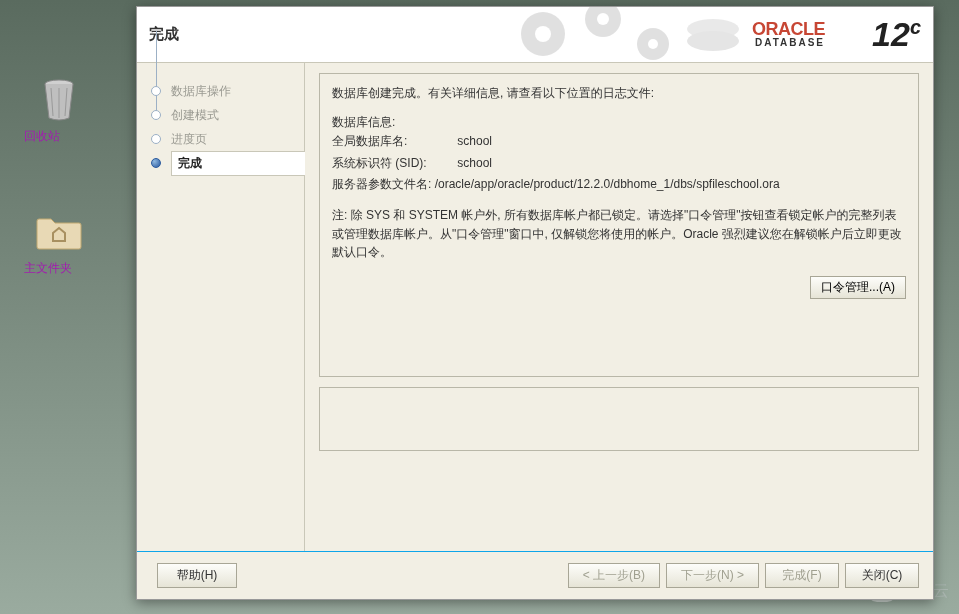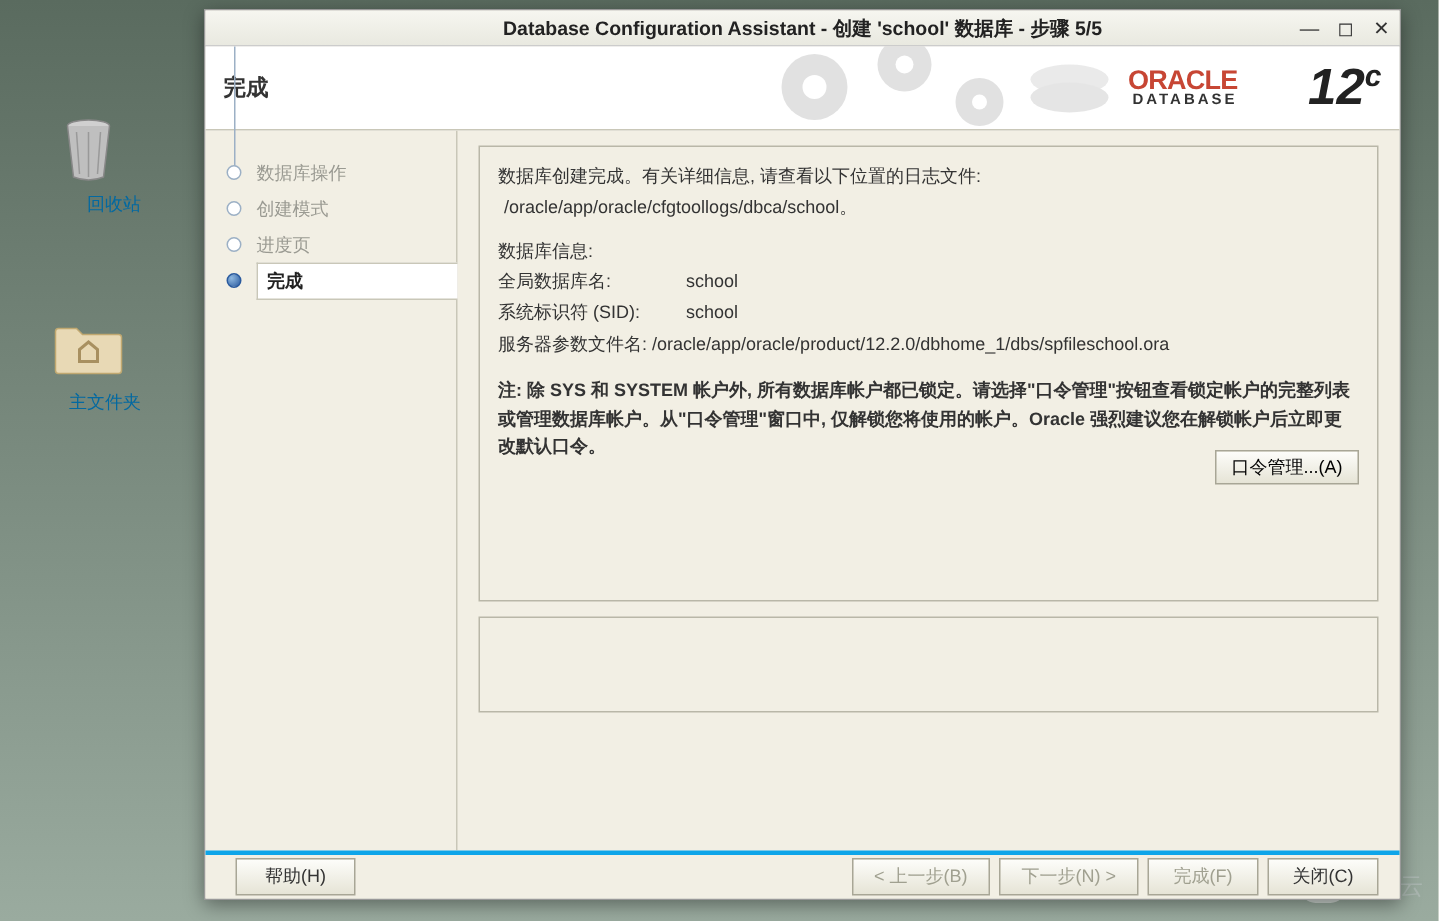--- a/index.html
+++ b/index.html
@@ -8,22 +8,22 @@
       height: 614px;
       background: linear-gradient(to bottom, #5a6b5f 0%, #7a8b7f 50%, #9aab9f 100%);
       font-family: "Segoe UI", Tahoma, sans-serif;
       font-size: 12px;
       overflow: hidden;
       position: relative;
     }
     .desktop-icon {
       position: absolute;
       width: 70px;
-      text-align: right;
-      color: #0369a1;
+      text-align: left;
+      color: #a21caf;
       font-size: 12px;
       cursor: pointer;
     }
     .desktop-icon .icon-box {
       width: 48px;
       height: 48px;
       margin: 0 auto 4px;
       display: flex;
       align-items: center;
       justify-content: center;
@@ -210,40 +210,40 @@
       font-size: 12px;
       color: #333;
       line-height: 1.6;
       height: 304px;
       overflow: auto;
       position: relative;
     }
     .info-row { margin-bottom: 2px; }
     .info-label { display: inline-block; }
     .info-section { margin-top: 10px; }
-    .note { margin-top: 12px; line-height: 1.55; font-weight: bold; }
+    .note { margin-top: 12px; line-height: 1.55; }
     .pw-btn {
       position: absolute;
       right: 12px;
       top: 202px;
       padding: 2px 10px;
       font-size: 12px;
       background: linear-gradient(#fdfdfa, #e6e4d6);
       border: 1px solid #a8a696;
       cursor: pointer;
     }
     .summary-box {
       border: 1px solid #b9b7a8;
       background: #f2efe4;
       height: 64px;
       margin-top: 10px;
     }
     .footer {
-      height: 32px;
-      border-top: 3px solid #0ea5e9;
+      height: 48px;
+      border-top: 1px solid #0ea5e9;
       background: #f2efe4;
       display: flex;
       align-items: center;
       padding: 0 14px;
     }
     .footer .spacer { flex: 1; }
     .btn {
       padding: 3px 14px;
       font-size: 12px;
       background: linear-gradient(#fdfdfa, #e6e4d6);
@@ -284,28 +284,20 @@
   </div>
   <div>主文件夹</div>
 </div>
 
 <div class="watermark">
   <div class="watermark-cloud"></div>
   <span>亿速云</span>
 </div>
 
 <div class="dialog">
-  <div class="titlebar">
-    <div class="titlebar-title">Database Configuration Assistant - 创建 'school' 数据库 - 步骤 5/5</div>
-    <div class="titlebar-controls">
-      <div class="titlebar-btn">—</div>
-      <div class="titlebar-btn">◻</div>
-      <div class="titlebar-btn">✕</div>
-    </div>
-  </div>
 
   <div class="header-band">
     <div class="header-title">完成</div>
     <svg class="header-gears" width="260" height="70">
       <g fill="#888">
         <circle cx="40" cy="35" r="22"></circle>
           <circle cx="40" cy="35" r="8" fill="#fff"></circle>
         <circle cx="100" cy="20" r="18"></circle>
           <circle cx="100" cy="20" r="6" fill="#fff"></circle>
         <circle cx="150" cy="45" r="16"></circle>
@@ -342,21 +334,20 @@
       </div>
       <div class="step active">
         <div class="step-bullet"></div>
         <div class="step-label-wrap"><span>完成</span></div>
       </div>
     </div>
 
     <div class="main">
       <div class="info-box">
         <div class="info-row">数据库创建完成。有关详细信息, 请查看以下位置的日志文件:</div>
-        <div class="info-row" style="padding-left:4px;">/oracle/app/oracle/cfgtoollogs/dbca/school。</div>
         <div class="info-section">数据库信息:</div>
         <div class="info-row">
           <span class="info-label" style="width:122px;">全局数据库名:</span>
           <span>school</span>
         </div>
         <div class="info-row">
           <span class="info-label" style="width:122px;">系统标识符 (SID):</span>
           <span>school</span>
         </div>
         <div class="info-row">

